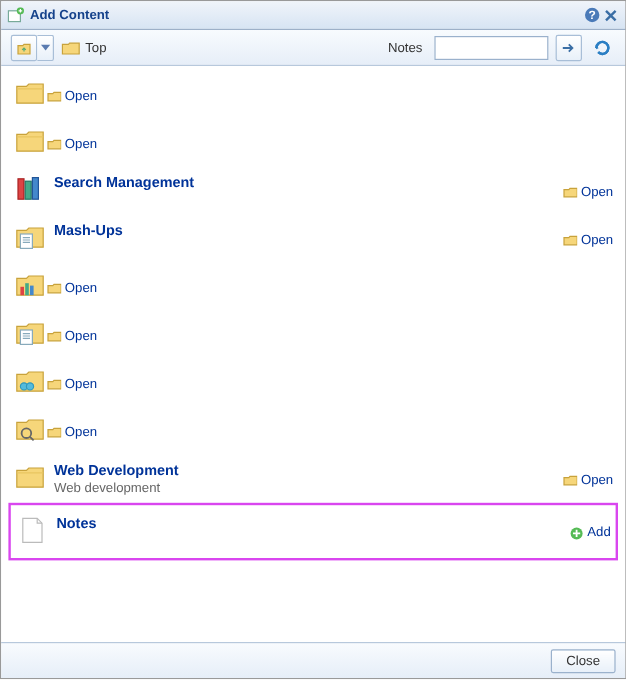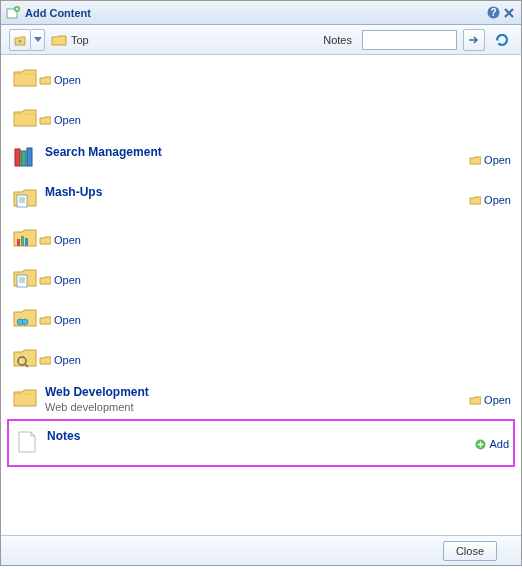--- a/index.html
+++ b/index.html
@@ -19,21 +19,21 @@
 .refresh { width:22px; height:22px; display:flex; align-items:center; justify-content:center; cursor:pointer; }
 .content { height: 480px; overflow-y: scroll; background:#fff; padding:4px 6px 4px 6px; }
 .item { display:flex; padding:6px 4px; border-bottom:0px; }
 .item-icon { width:28px; height:28px; flex-shrink:0; display:flex; align-items:flex-start; justify-content:center; }
 .item-body { flex:1; padding-left:6px; }
 .item-title { color:#003399; font-weight:bold; font-size:12px; cursor:pointer; }
 .item-desc { color:#666; font-size:11px; margin-top:2px; }
 .item-action { display:flex; align-items:center; gap:3px; color:#003399; font-size:11px; cursor:pointer; padding-top:2px; }
 .item-action .act-icon { width:12px; height:12px; display:flex; align-items:center; justify-content:center; }
 .highlighted { border:2px solid #d946ef; padding:8px 4px; }
-.footer { height:30px; border-top:1px solid #b7c8dc; background:linear-gradient(#f8fbfe,#e6eef8); display:flex; align-items:center; justify-content:flex-end; padding:0 24px; }
+.footer { height:30px; border-top:1px solid #b7c8dc; background:linear-gradient(#f8fbfe,#e6eef8); display:flex; align-items:center; justify-content:flex-end; padding:0 8px; }
 .close-btn { padding:3px 12px; border:1px solid #9ab1cc; background:linear-gradient(#fff,#e8f0f9); border-radius:2px; color:#333; font-size:11px; cursor:pointer; }
 
 .content::-webkit-scrollbar { width:16px; }
 .content::-webkit-scrollbar-track { background:#e8eef6; border-left:1px solid #c7d4e4; }
 .content::-webkit-scrollbar-thumb { background:linear-gradient(#dce8f6,#b9cee8); border:1px solid #99b3d1; border-radius:2px; }
 svg { display:block; }
 </style>
 </head>
 <body>
 

